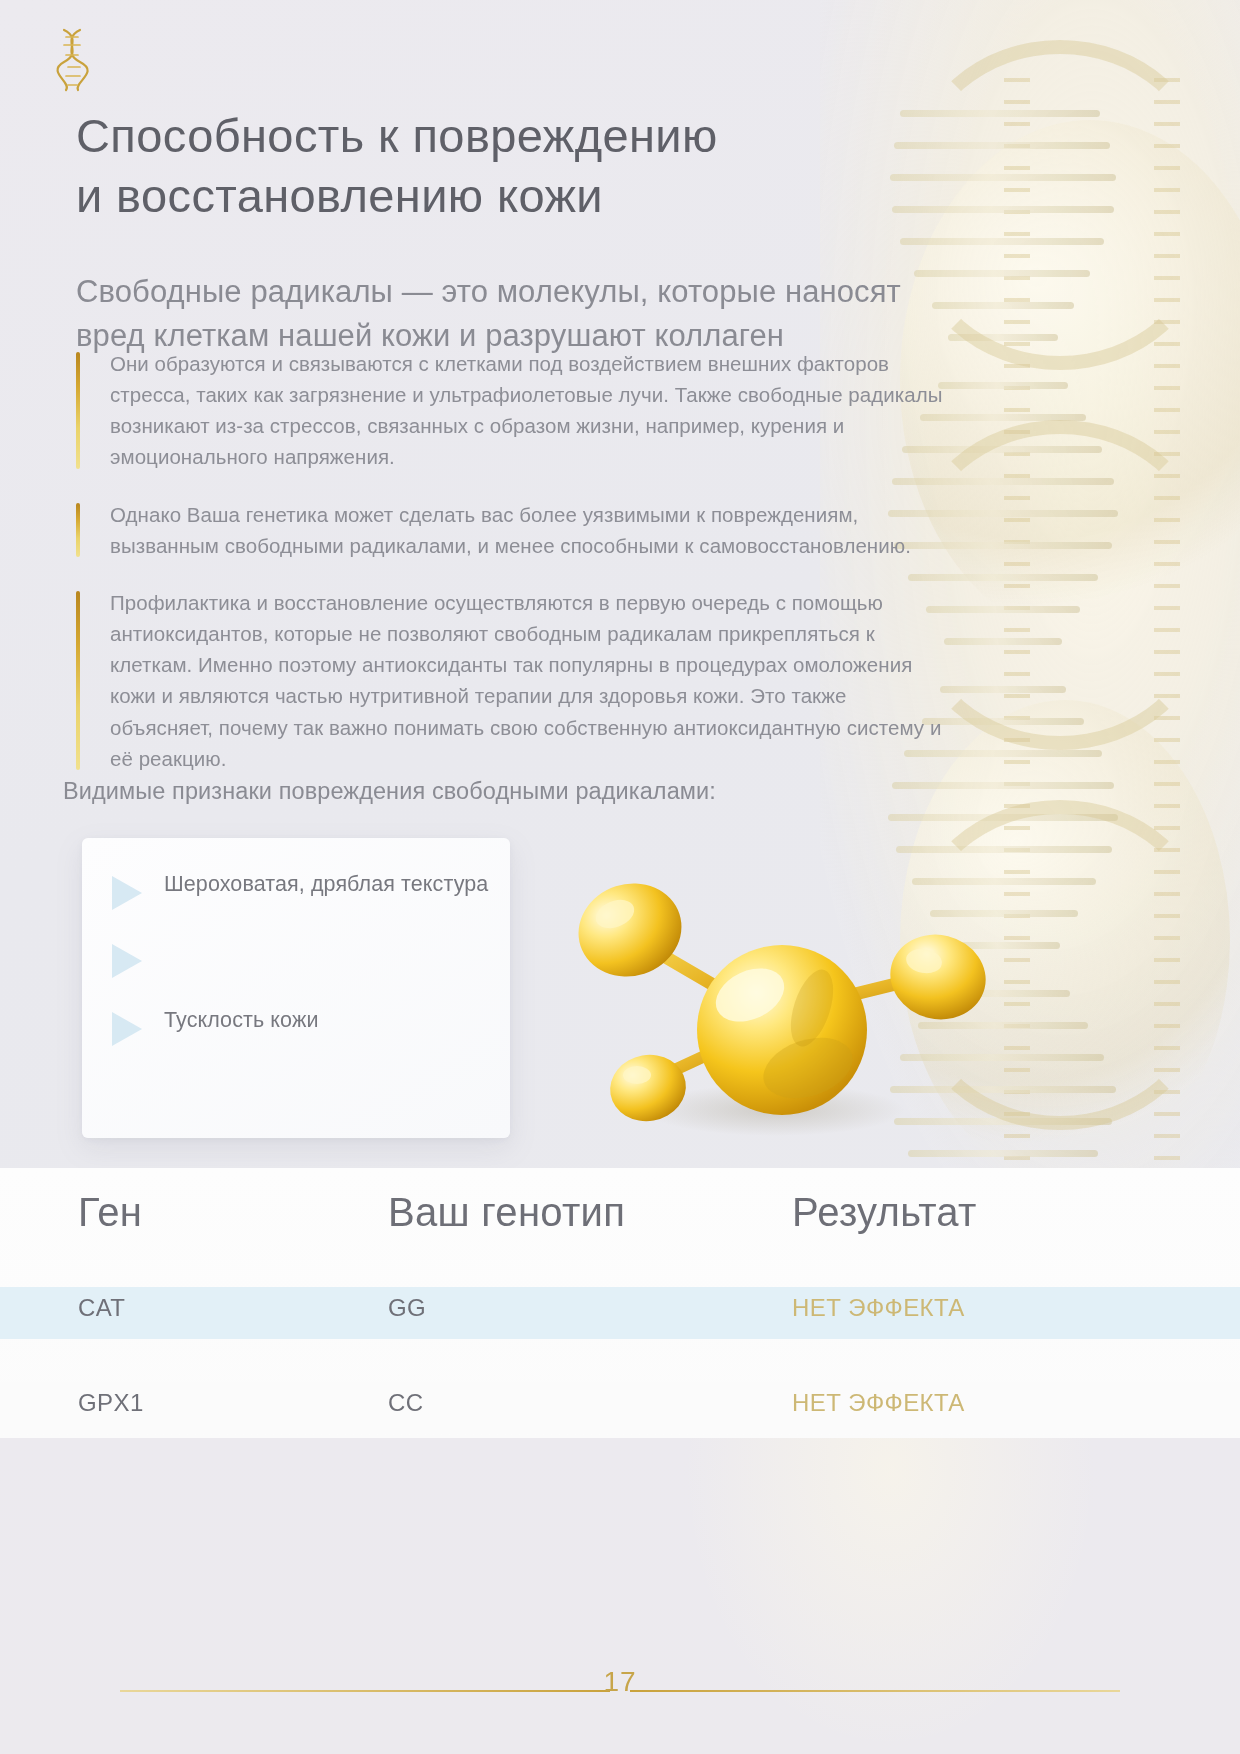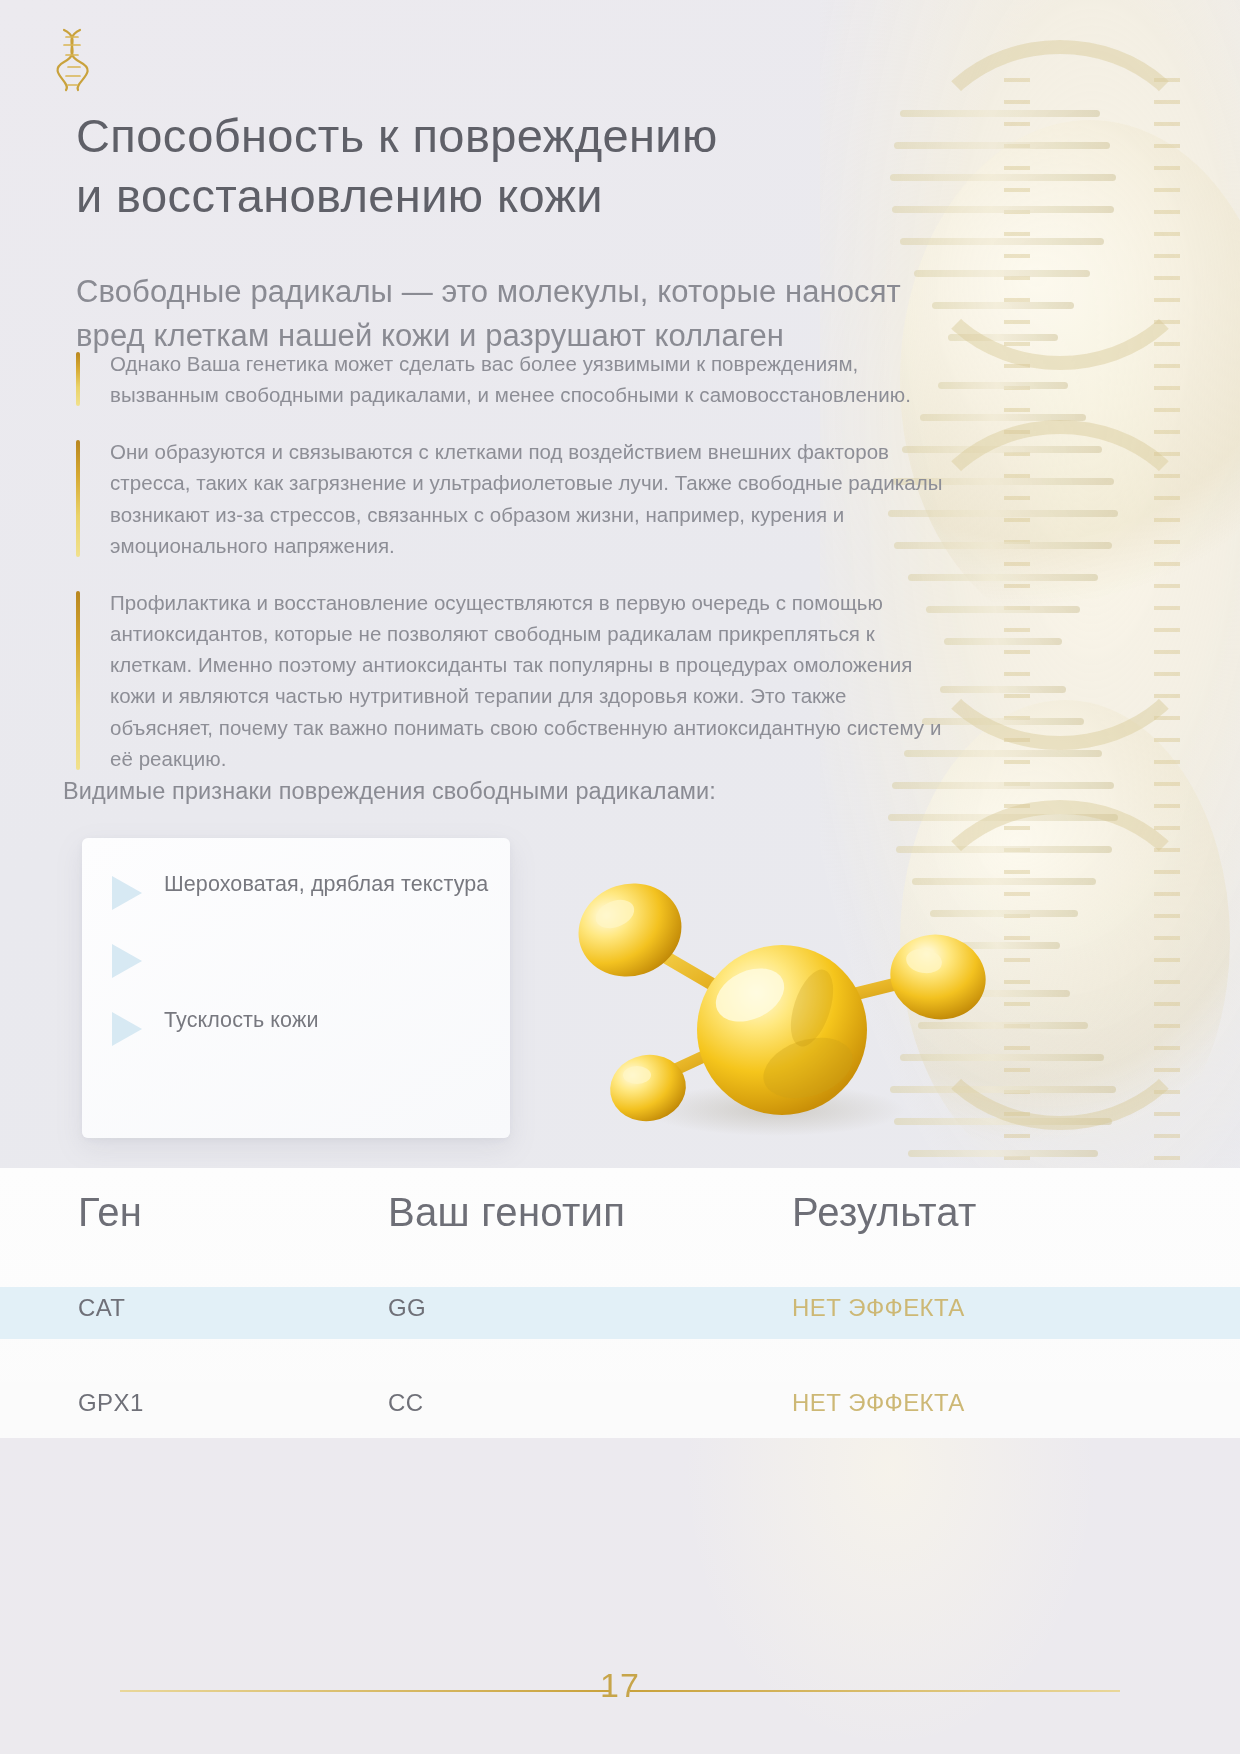--- a/index.html
+++ b/index.html
@@ -158,21 +158,21 @@
     background: radial-gradient(ellipse at 50% 10%, rgba(250,246,233,.7), rgba(236,234,239,0) 70%);
   }
   .rule {
     position:absolute; top: 252px; height:2px;
     background: linear-gradient(90deg,#c9a23c,#e6cf85);
   }
   .rule.left { left: 120px; width: 490px; background: linear-gradient(90deg,#e9d79a,#c9a23c); }
   .rule.right { right: 120px; width: 490px; background: linear-gradient(90deg,#c9a23c,#e9d79a); }
   .pageno {
     position:absolute; top: 228px; left:0; width:1240px; text-align:center;
-    font-size: 34px; font-weight:300; color:#c7a54a; letter-spacing:1px;
+    font-size: 28px; font-weight:300; color:#c7a54a; letter-spacing:1px;
   }
 </style>
 </head>
 <body>
 
 <div class="page">
 
   <div class="dna-wrap">
     <div class="dna-glow"></div>
     <div class="soft-blob" style="right:-40px;top:120px;width:380px;height:520px;"></div>
@@ -240,25 +240,25 @@
     <h1 class="title">
       <span>Способность к повреждению</span><br>
       <span>и восстановлению кожи</span>
     </h1>
 
     <p class="subtitle">Свободные радикалы — это молекулы, которые наносят вред клеткам нашей кожи и разрушают коллаген</p>
 
     <div class="blocks">
       <div class="block">
         <span class="bar"></span>
-        <p>Однако Ваша генетика может сделать вас более уязвимыми к повреждениям, вызванным свободными радикалами, и менее способными к самовосстановлению.</p>
+        <p>Они образуются и связываются с клетками под воздействием внешних факторов стресса, таких как загрязнение и ультрафиолетовые лучи. Также свободные радикалы возникают из-за стрессов, связанных с образом жизни, например, курения и эмоционального напряжения.</p>
       </div>
       <div class="block">
         <span class="bar"></span>
-        <p>Они образуются и связываются с клетками под воздействием внешних факторов стресса, таких как загрязнение и ультрафиолетовые лучи. Также свободные радикалы возникают из-за стрессов, связанных с образом жизни, например, курения и эмоционального напряжения.</p>
+        <p>Однако Ваша генетика может сделать вас более уязвимыми к повреждениям, вызванным свободными радикалами, и менее способными к самовосстановлению.</p>
       </div>
       <div class="block">
         <span class="bar"></span>
         <p>Профилактика и восстановление осуществляются в первую очередь с помощью антиоксидантов, которые не позволяют свободным радикалам прикрепляться к клеткам. Именно поэтому антиоксиданты так популярны в процедурах омоложения кожи и являются частью нутритивной терапии для здоровья кожи. Это также объясняет, почему так важно понимать свою собственную антиоксидантную систему и её реакцию.</p>
       </div>
     </div>
 
     <p class="signs-heading">Видимые признаки повреждения свободными радикалами:</p>
 
     <div class="card">

